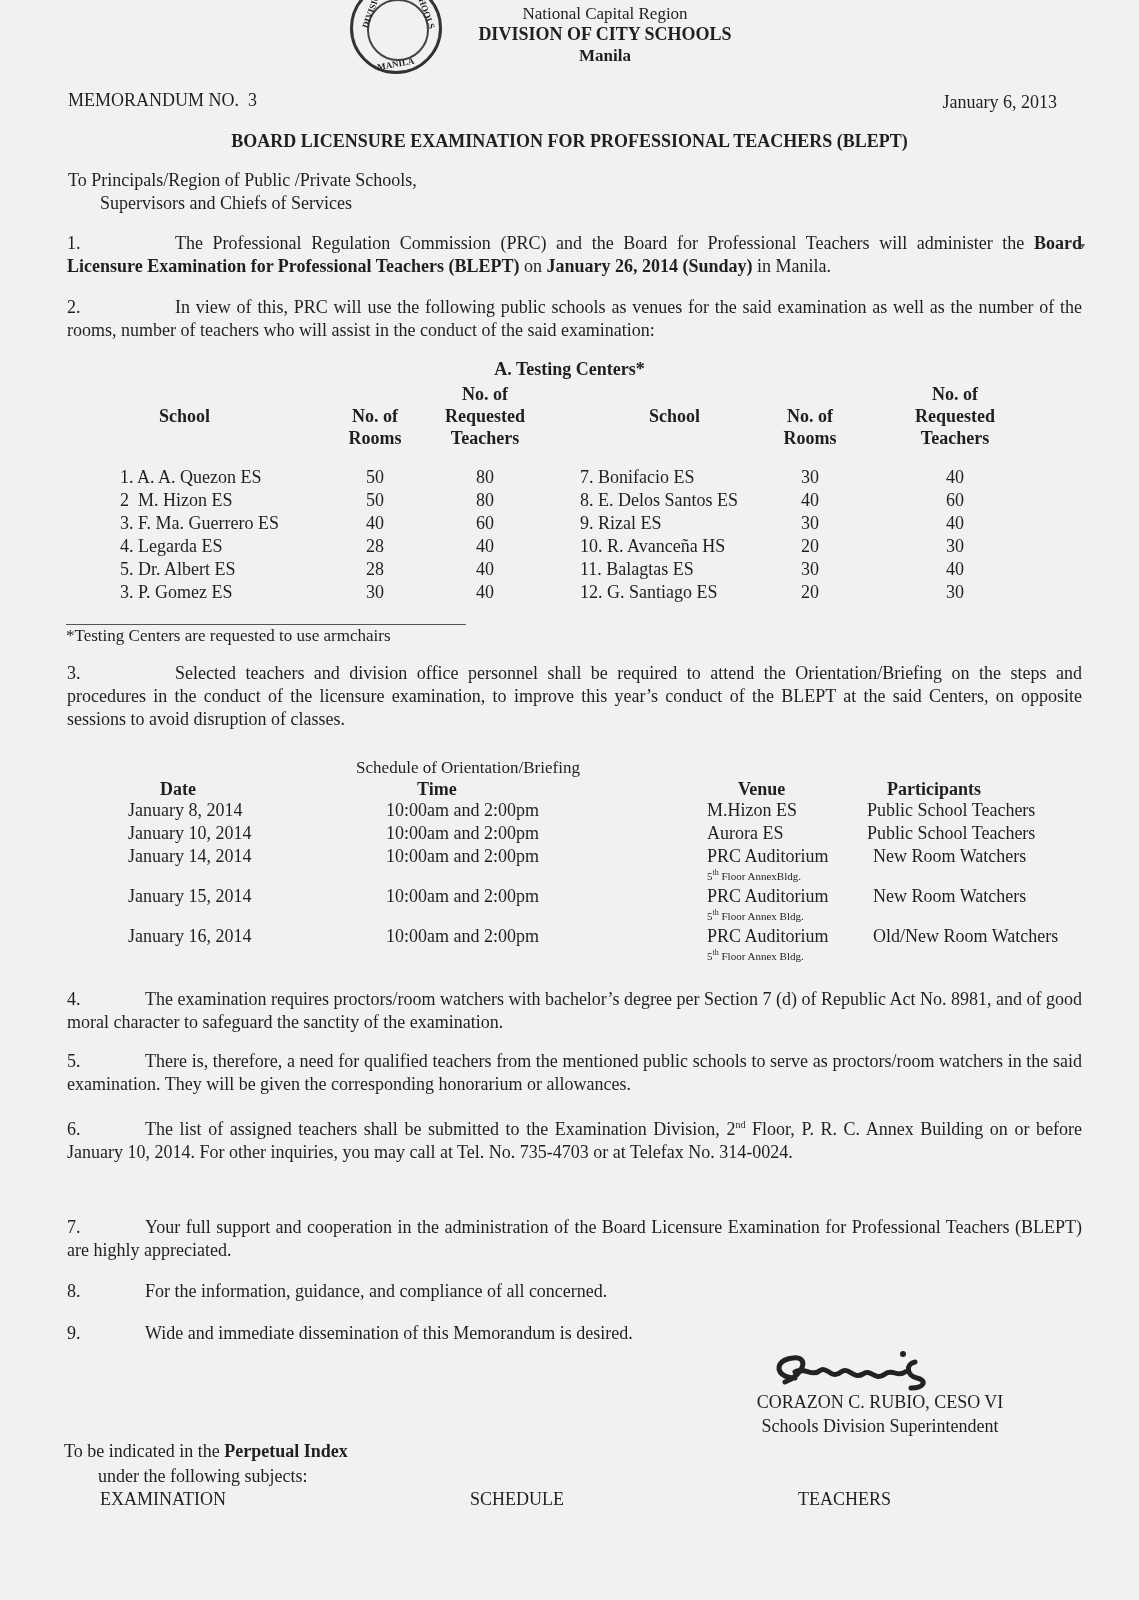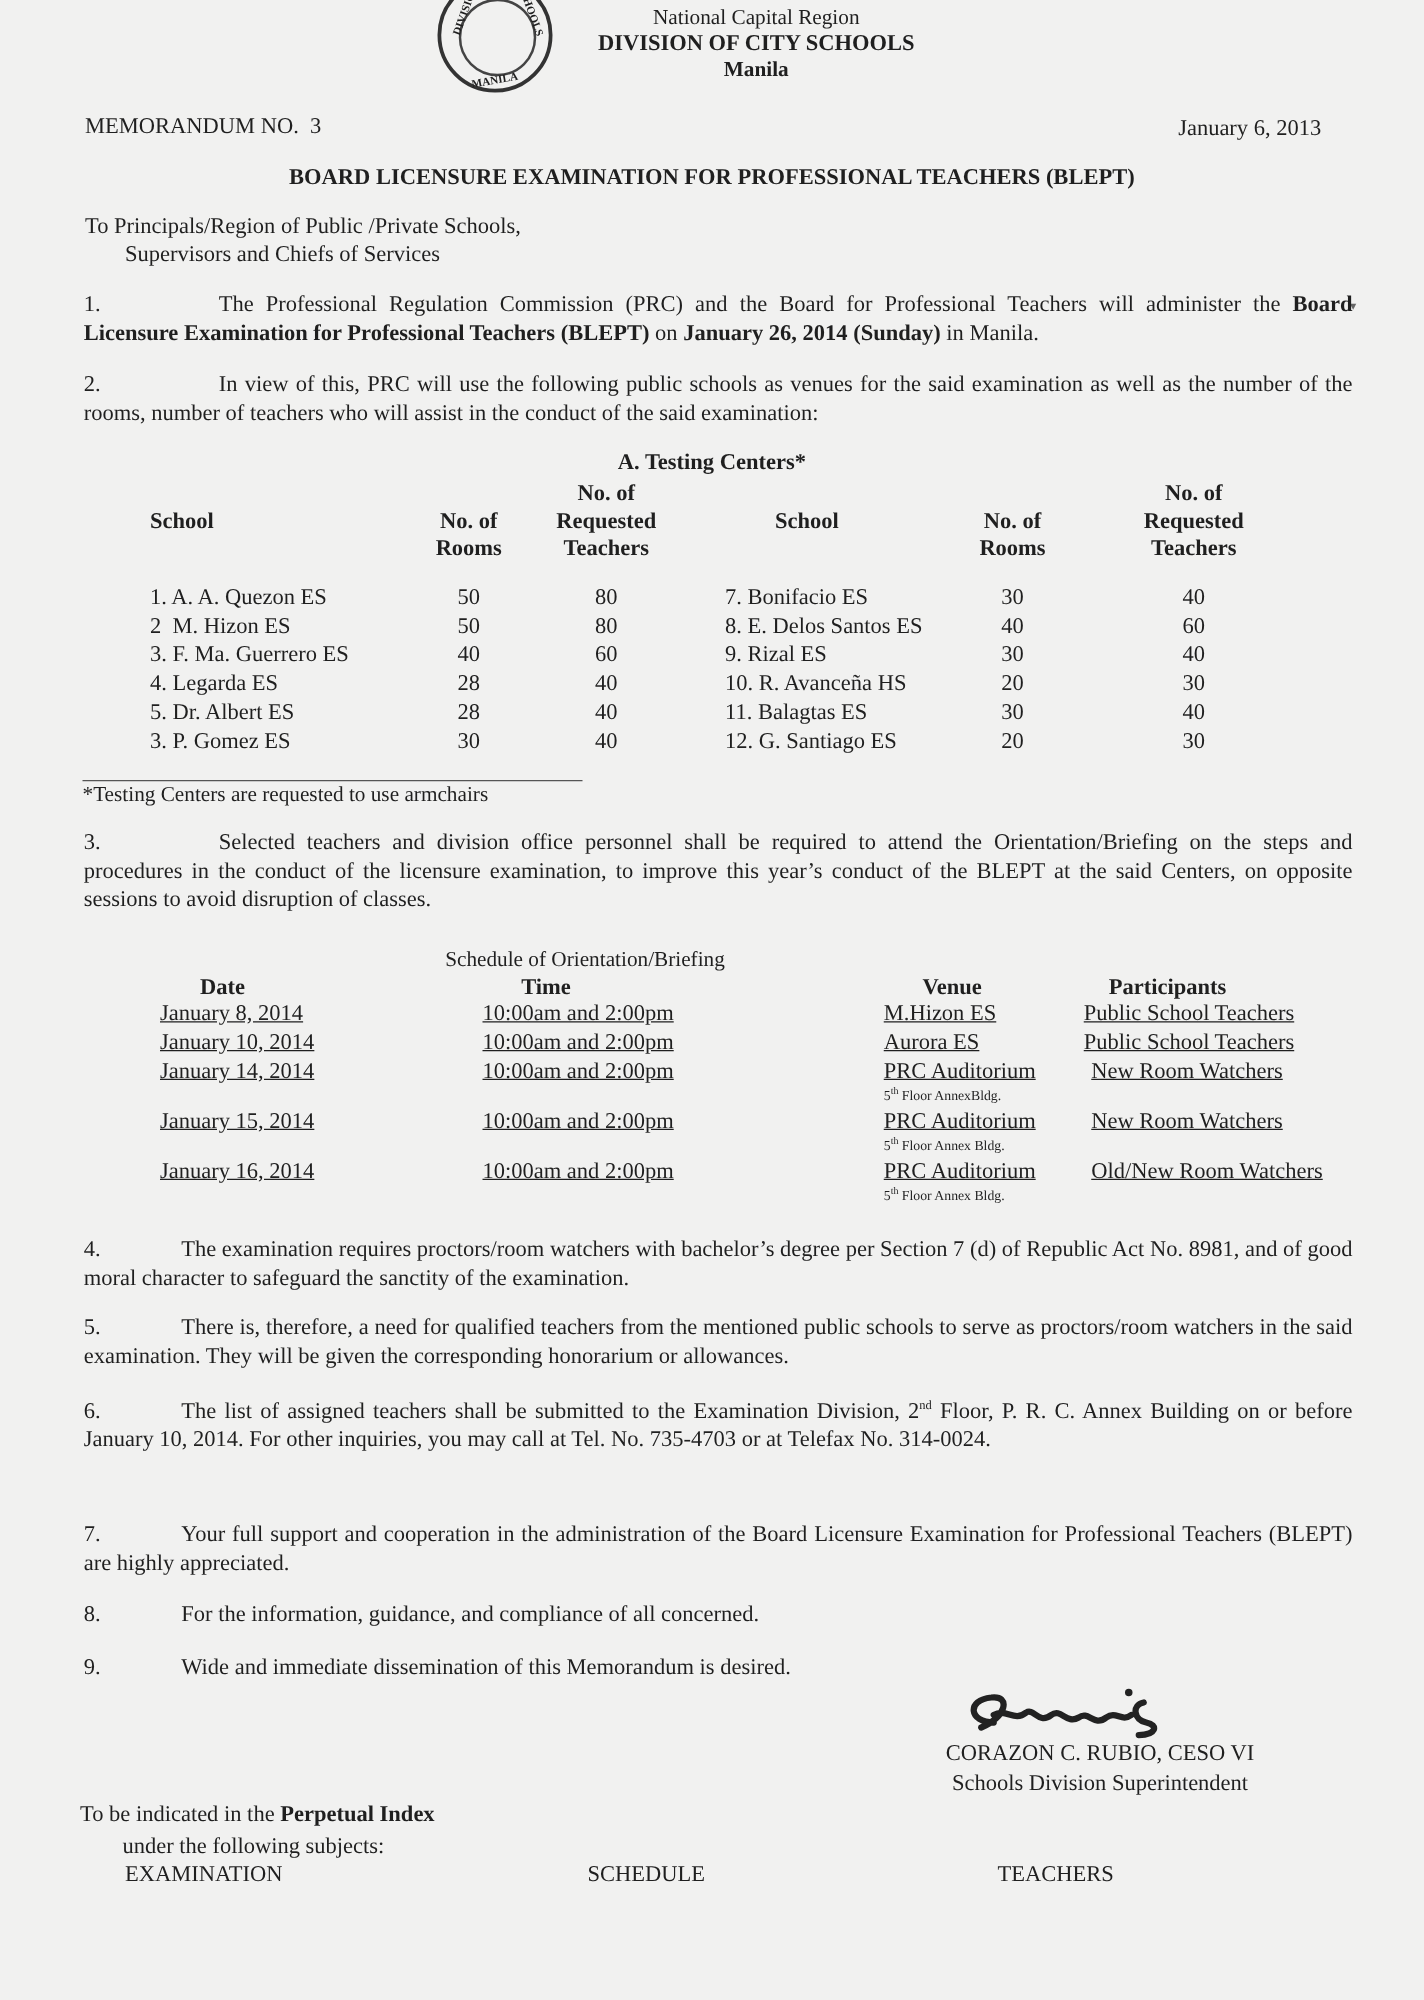--- a/index.html
+++ b/index.html
@@ -30,33 +30,33 @@
   .memo { left:68px; top:90px; font-size:18px; }
   .date { right:82px; top:92px; font-size:18px; }
   .title { left:0; width:1139px; text-align:center; top:131px; font-size:18px; font-weight:bold; }
   .to1 { left:68px; top:170px; font-size:18px; }
   .to2 { left:100px; top:193px; font-size:18px; }
   .para { left:67px; width:1015px; font-size:18px; line-height:23px; text-align:justify; }
   .pnum { display:inline-block; width:108px; }
   .pnum2 { display:inline-block; width:78px; }
   b { font-weight:bold;text-align:right; }
   .tbl-title { left:0; width:1139px; text-align:center; top:359px; font-size:18px; font-weight:bold; }
-  .th { font-weight:bold; font-size:18px; text-align:left; line-height:22px; }
+  .th { font-weight:bold; font-size:18px; text-align:right; line-height:22px; }
   .row { font-size:18px; height:23px; line-height:23px; }
   .col-school-l { left:120px; width:220px; }
   .col-rooms-l { left:340px; width:70px; text-align:center; }
   .col-req-l { left:430px; width:110px; text-align:center; }
   .col-school-r { left:580px; width:205px; }
   .col-rooms-r { left:775px; width:70px; text-align:center; }
   .col-req-r { left:900px; width:110px; text-align:center; }
   .fn-line { left:66px; top:624px; width:400px; border-top:1px solid #555; }
   .fn { left:66px; top:626px; font-size:17px; }
   .sched-title { left:0; width:936px; text-align:center; top:758px; font-size:17px; }
   .sh { font-weight:bold; font-size:18px; }
-  .sc { font-size:18px;text-decoration:underline; }
+  .sc { font-size:18px; }
   .sub { font-size:11px; }
   .sup { font-size:8px; vertical-align:super; }
   .sig {
     left:765px; top:1348px; width:220px; height:44px;
   }
   .signame { left:700px; width:360px; text-align:center; top:1392px; font-size:18px; }
   .sigtitle { left:700px; width:360px; text-align:center; top:1416px; font-size:18px; }
   .pi1 { left:64px; top:1441px; font-size:18px; }
   .pi2 { left:98px; top:1466px; font-size:18px; }
   .subj { top:1489px; font-size:18px; }

